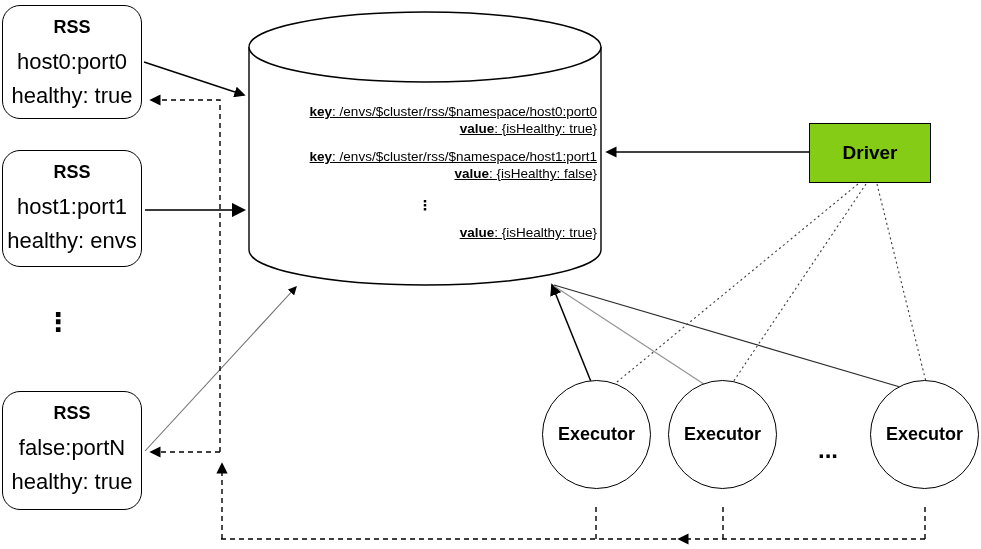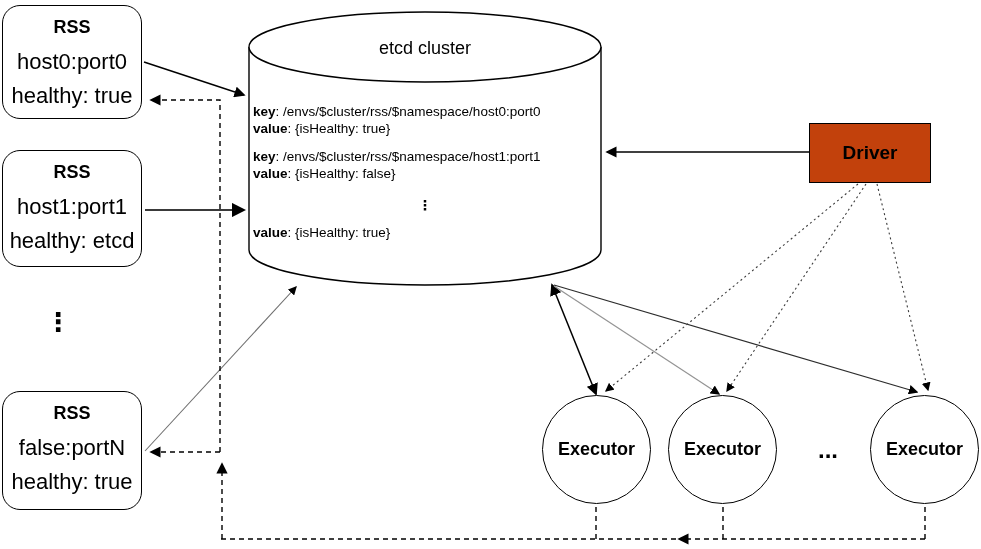--- a/index.html
+++ b/index.html
@@ -52,53 +52,54 @@
     position: absolute;
     left: 249px; top: 38px;
     width: 352px;
     text-align: center;
     font-size: 18px;
   }
   .etcd-entry {
     position: absolute;
     left: 253px;
     width: 344px;
-    text-align: left;
+    text-align: right;
     font-size: 13.5px;
     line-height: 17px;
+    text-decoration: underline;
   }
   .etcd-entry b { font-weight: bold; }
   .etcd-ellipsis {
     position: absolute;
     left: 253px; top: 197px;
     width: 344px;
     text-align: center;
     font-weight: bold;
     font-size: 14px;
   }
 
   
   .driver-box {
     position: absolute;
     left: 809px; top: 123px;
     width: 122px; height: 60px;
     border: 1.7px solid #000;
-    background: #c2410c;
+    background: #84cc16;
     box-sizing: border-box;
     display: flex;
     align-items: center;
     justify-content: center;
     font-weight: bold;
     font-size: 19px;
   }
 
   
   .executor {
     position: absolute;
-    top: 395px;
+    top: 380px;
     width: 109px; height: 109px;
     border: 1.6px solid #000;
     border-radius: 50%;
     background: #fff;
     box-sizing: border-box;
     display: flex;
     align-items: center;
     justify-content: center;
     font-weight: bold;
     font-size: 18px;
@@ -155,32 +156,31 @@
 
   <div class="rss-box" style="top:5px; height:114px;">
     <div class="title">RSS</div>
     <div class="line">host0:port0</div>
     <div class="line">healthy: true</div>
   </div>
 
   <div class="rss-box" style="top:150px; height:117px;">
     <div class="title">RSS</div>
     <div class="line">host1:port1</div>
-    <div class="line">healthy: etcd</div>
+    <div class="line">healthy: envs</div>
   </div>
 
   <div class="v-ellipsis" style="left:40px; top:307px; width:36px;">⋮</div>
 
   <div class="rss-box" style="top:391px; height:119px;">
     <div class="title">RSS</div>
     <div class="line">false:portN</div>
     <div class="line">healthy: true</div>
   </div>
 
-  <div class="etcd-title">etcd cluster</div>
 
   <div class="etcd-entry" style="top:103px;">
     <div><b>key</b><span>: /envs/$cluster/rss/$namespace/host0:port0</span></div>
     <div><b>value</b><span>: {isHealthy: true}</span></div>
   </div>
 
   <div class="etcd-entry" style="top:148px;">
     <div><b>key</b><span>: /envs/$cluster/rss/$namespace/host1:port1</span></div>
     <div><b>value</b><span>: {isHealthy: false}</span></div>
   </div>

